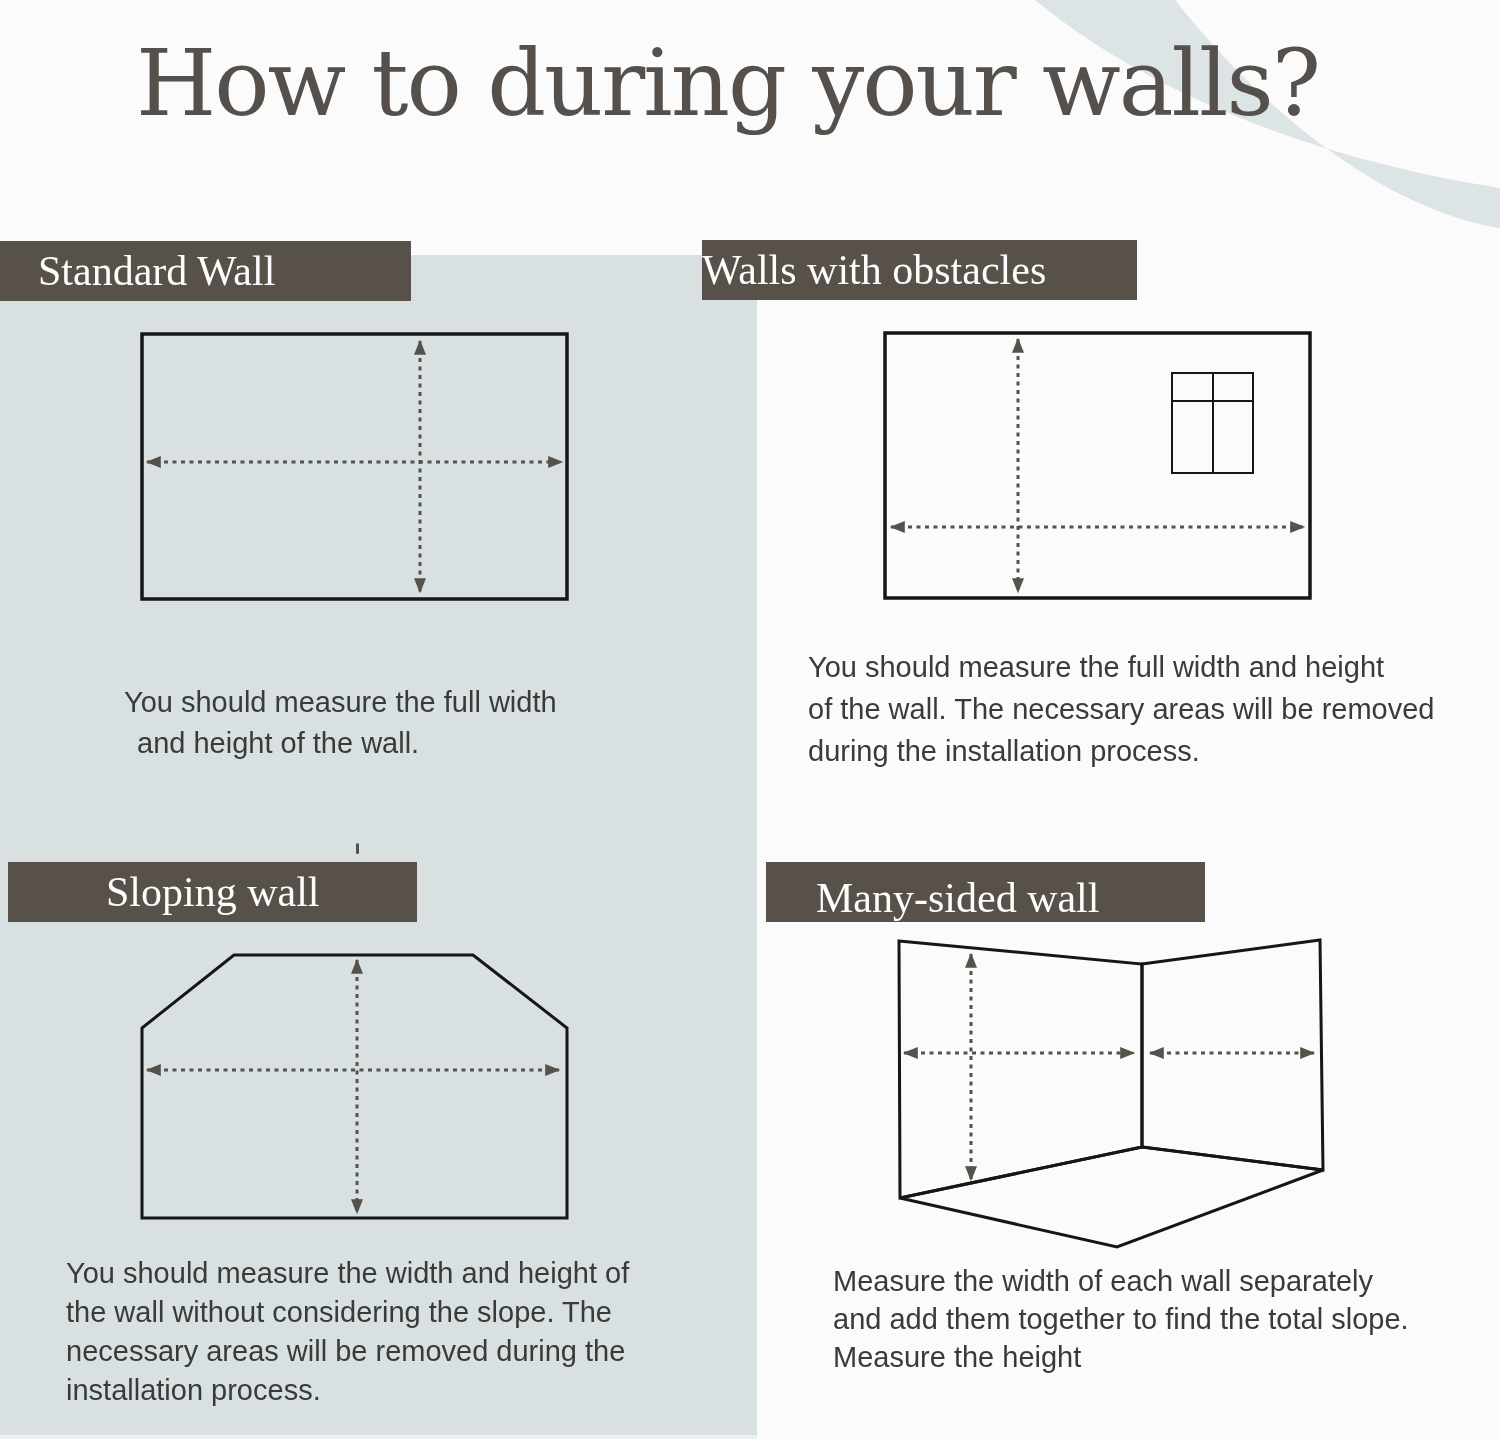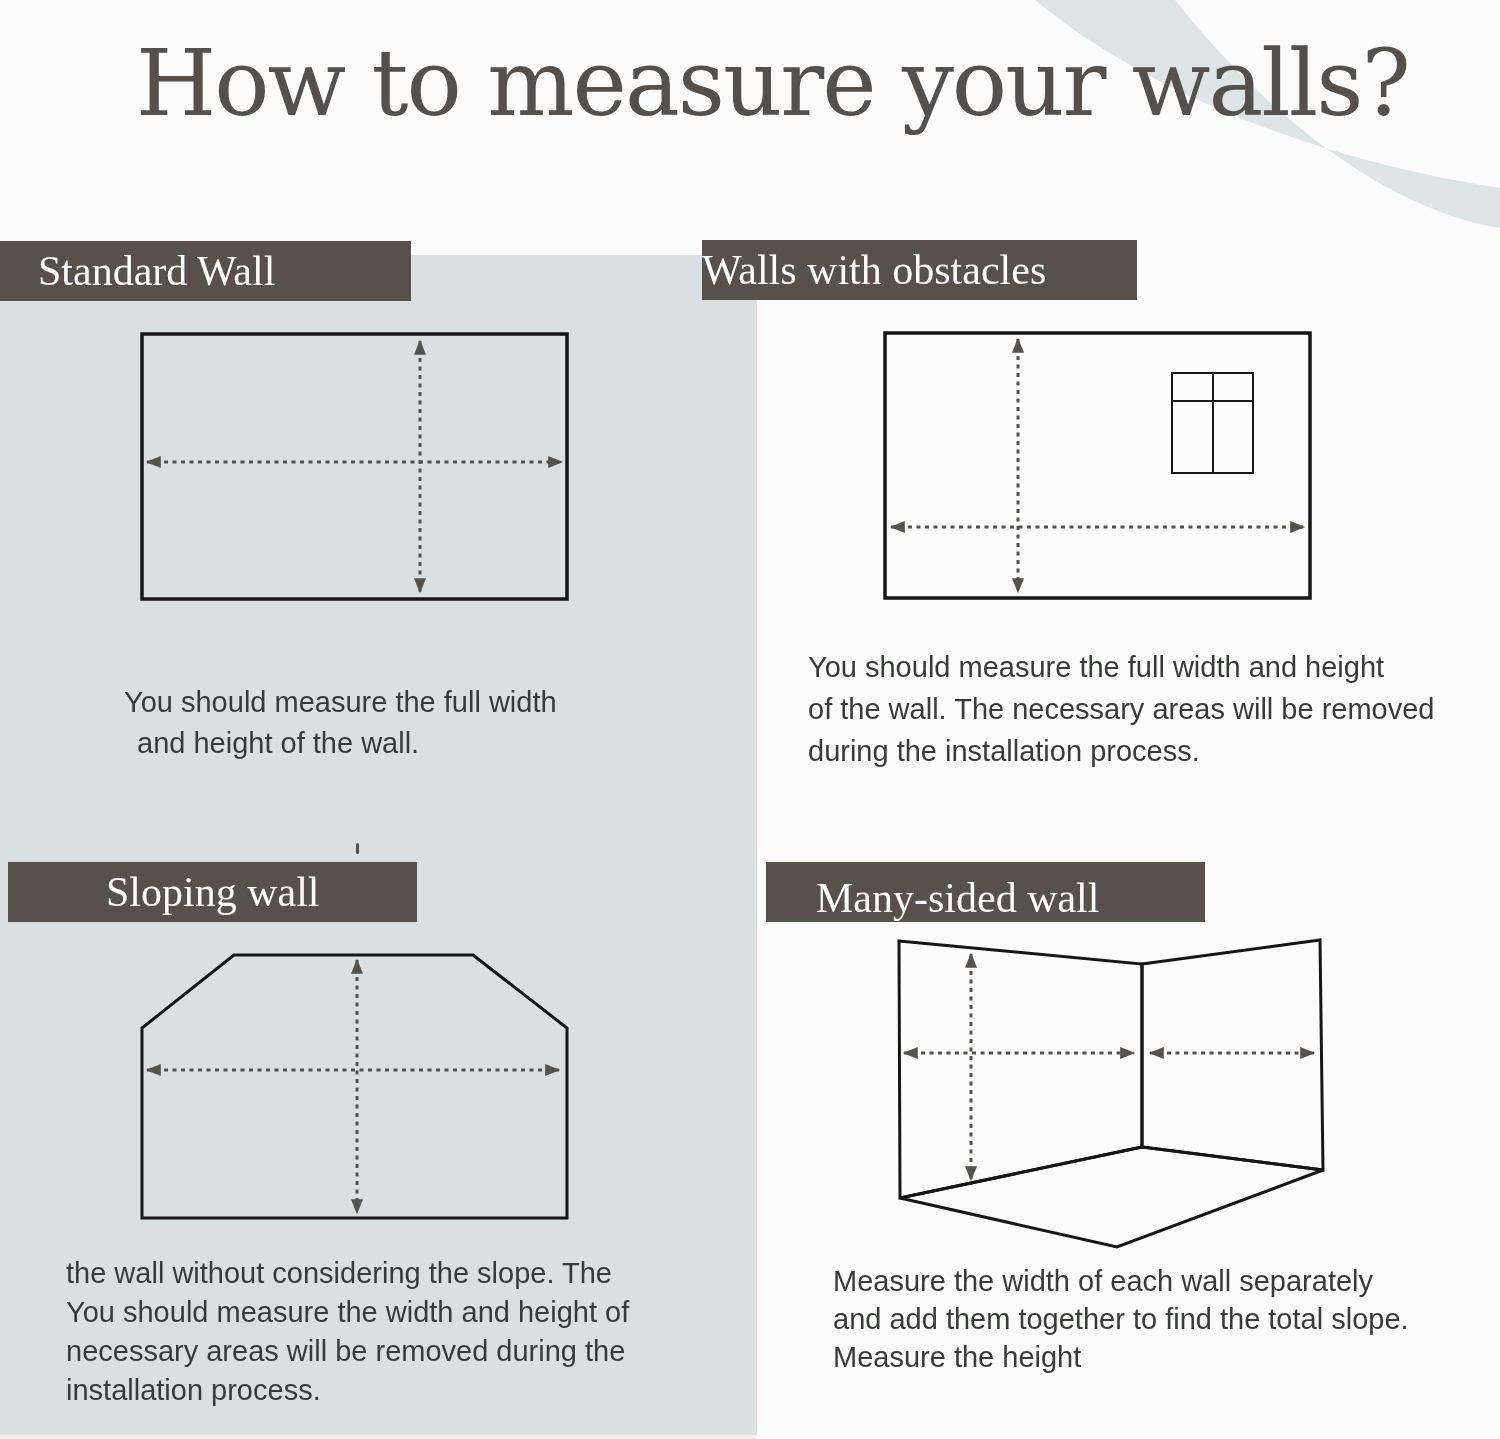--- a/index.html
+++ b/index.html
@@ -42,21 +42,21 @@
 </style>
 </head>
 <body>
 
 <div id="page">
 
   <svg class="ribbon-svg" viewBox="0 0 500 300" aria-hidden="true">
     <path d="M35,0 C150,95 320,160 500,188 L500,228 C390,210 270,120 175,0 Z" fill="#dde4e6"></path>
   </svg>
 
-  <h1 class="page-title">How to measure your walls?</h1>
+  <h1 class="page-title">How to during your walls?</h1>
 
   <div class="blue-panel"></div>
   <div class="bottom-strip"></div>
   <div class="stray-mark"></div>
 
   <div class="bar bar-standard">
     <span>Standard Wall</span>
   </div>
   <svg class="diagram diag-standard" width="480" height="300" viewBox="0 0 480 300">
     <defs>
@@ -104,22 +104,22 @@
     <defs>
       <marker id="ah3" markerWidth="6" markerHeight="5" refX="4.6" refY="2" orient="auto-start-reverse" markerUnits="strokeWidth">
         <path d="M0,0 L5,2 L0,4 Z" fill="#55514b"></path>
       </marker>
     </defs>
     <polygon points="104,15 343,15 437,88 437,278 12,278 12,88" class="wall-line" stroke-width="3"></polygon>
     <line x1="227" y1="20" x2="227" y2="273" class="dash" marker-start="url(#ah3)" marker-end="url(#ah3)"></line>
     <line x1="17" y1="130" x2="429" y2="130" class="dash" marker-start="url(#ah3)" marker-end="url(#ah3)"></line>
   </svg>
   <div class="desc desc-sloping">
+    <span class="line">You should measure the width and height of</span>
     <span class="line">the wall without considering the slope. The</span>
-    <span class="line">You should measure the width and height of</span>
     <span class="line">necessary areas will be removed during the</span>
     <span class="line">installation process.</span>
   </div>
 
   <div class="bar bar-many">
     <span>Many-sided wall</span>
   </div>
   <svg class="diagram diag-many" width="460" height="330" viewBox="0 0 460 330">
     <defs>
       <marker id="ah4" markerWidth="6" markerHeight="5" refX="4.6" refY="2" orient="auto-start-reverse" markerUnits="strokeWidth">

